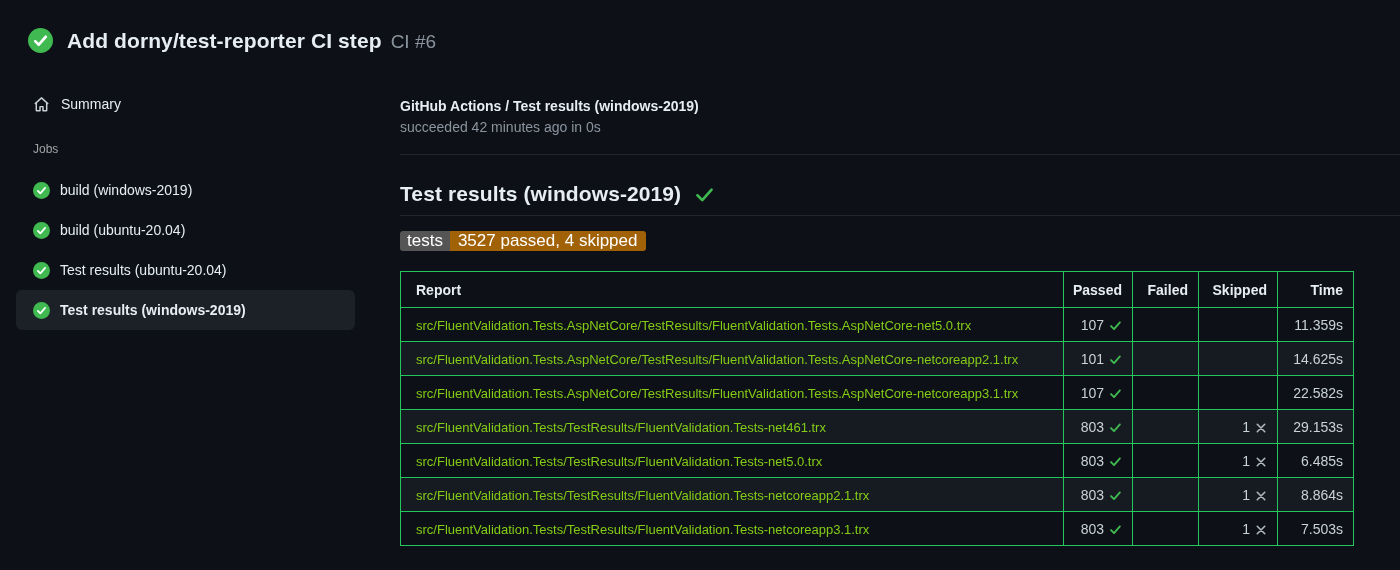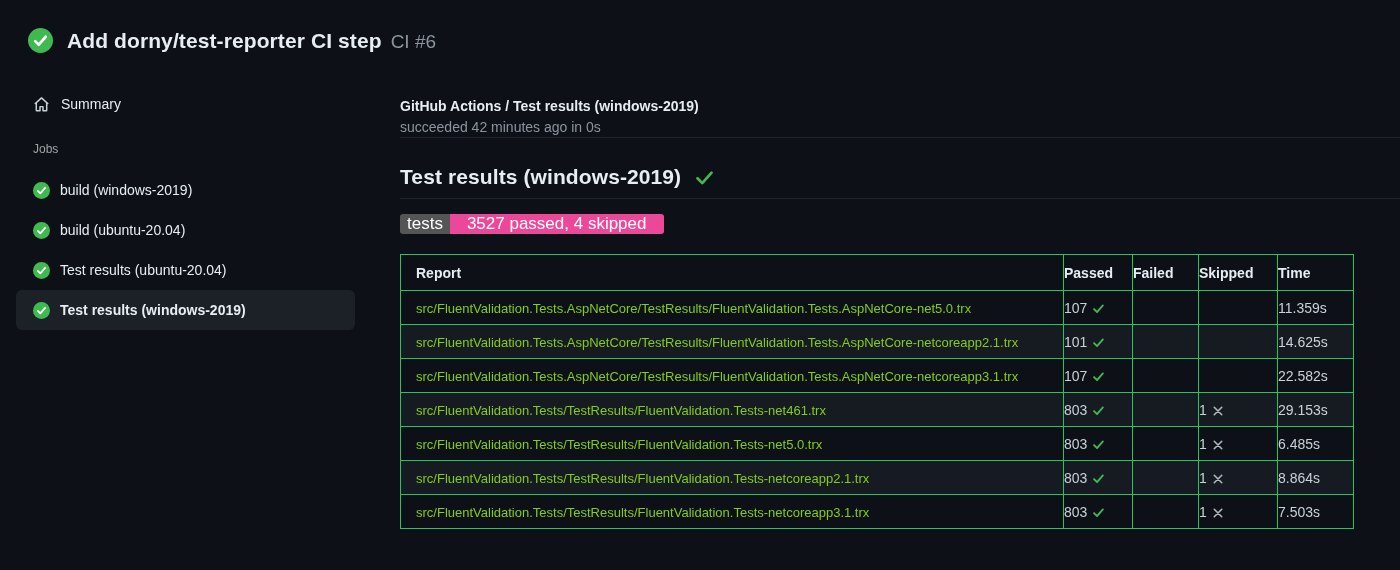--- a/index.html
+++ b/index.html
@@ -21,41 +21,41 @@
   .summary-item .label { font-size:14px; color:#e6edf3; }
   .jobs-label { margin-top:22px; padding:0 17px; font-size:12px; color:#a3a3a3; }
   .jobs-list { margin-top:14px; }
   .job-item { height:40px; display:flex; align-items:center; gap:10px; padding:0 17px; border-radius:6px; cursor:pointer; }
   .job-item .label { font-size:14px; color:#e6edf3; white-space:nowrap; }
   .job-item.selected { background:#1c2128; }
   .job-item.selected .label { font-weight:700; }
 
   
   .main { position:absolute; left:400px; top:0; right:0; }
-  .job-header { margin-top:97px; border-bottom:1px solid #21262d; }
+  .job-header { margin-top:97px; padding-bottom:17px; border-bottom:1px solid #21262d; }
   .job-header .job-title { font-size:14px; font-weight:700; line-height:18px; }
   .job-header .job-status { font-size:14px; color:#8b949e; line-height:20px; margin-top:2px; }
 
   .section-heading-row { margin-top:26px; padding-bottom:8px; border-bottom:1px solid #21262d;
     display:flex; align-items:center; gap:13px; }
   .section-heading-row h2 { font-size:21px; font-weight:600; line-height:26px; letter-spacing:.1px; }
 
   .badge-row { margin-top:15px; }
   .badge { display:inline-flex; border-radius:3px; overflow:hidden; font-size:17px; font-weight:400;
     line-height:20px; color:#ffffff; }
   .badge .badge-label { background:#555555; padding:0 7px; }
-  .badge .badge-value { background:#ec4899; padding:0 17px; color:#ffffff; }
+  .badge .badge-value { background:#a16207; padding:0 8px; color:#ffffff; }
 
   
   table.results { margin-top:20px; width:954px; border-collapse:collapse; table-layout:fixed; }
   table.results th, table.results td { border:1px solid #22c55e; overflow:hidden; white-space:nowrap; }
   table.results th { height:36px; font-size:14px; font-weight:700; color:#e6edf3; }
   table.results td { height:34px; font-size:14px; color:#c9d1d9; }
   th.col-report, td.cell-report { text-align:left; padding-left:15px; padding-right:10px; }
-  th.col-num, td.cell-num { text-align:left; padding-right:10px; }
+  th.col-num, td.cell-num { text-align:right; padding-right:10px; }
   td.cell-report a { color:#84cc16; text-decoration:none; font-size:13px; }
   tbody tr:nth-child(even) { background:#161b22; }
   .cell-icon { display:inline-block; vertical-align:-2px; margin-left:5px; }
 </style>
 </head>
 <body>
 
 <div id="app">
 
   <div class="run-header">

